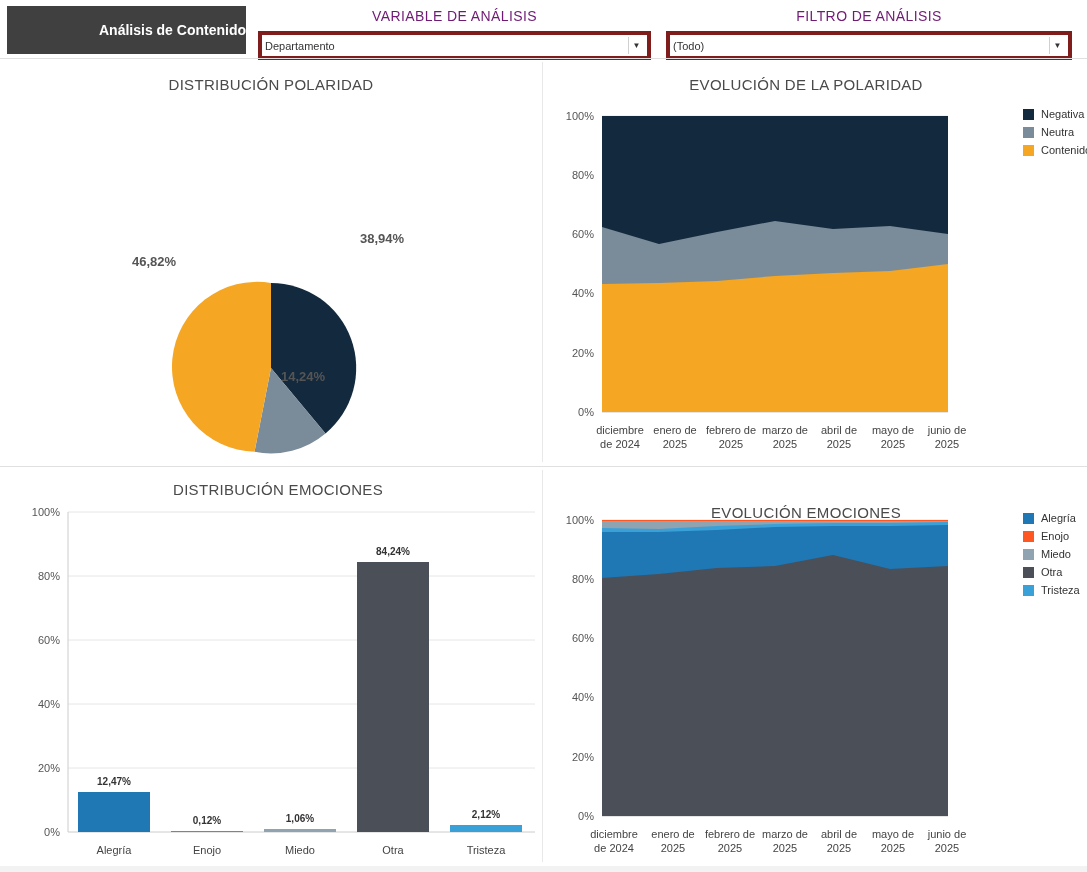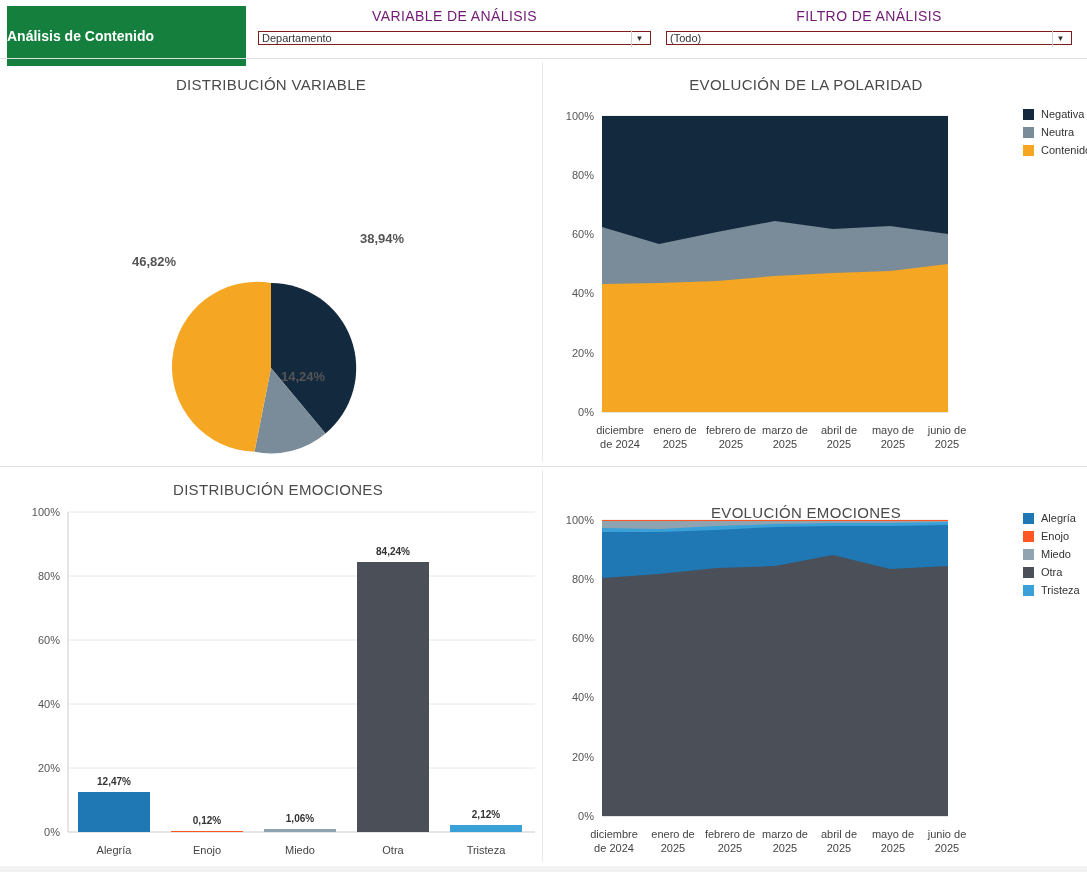--- a/index.html
+++ b/index.html
@@ -13,36 +13,36 @@
   #app {
     position: relative;
     width: 1087px; height: 872px;
     background: #ffffff;
   }
   .topbar {
     position: absolute; left: 0; top: 0; width: 1087px; height: 58px;
     background: #ffffff;
   }
   .title-tab {
-    position: absolute; left: 7px; top: 6px; width: 239px; height: 60px;
-    background: #15803d;
-    display: flex; align-items: center; justify-content: flex-start;
+    position: absolute; left: 7px; top: 6px; width: 239px; height: 48px;
+    background: #404040;
+    display: flex; align-items: center; justify-content: flex-end;
   }
   .title-tab span {
     color: #ffffff; font-size: 14px; font-weight: bold;
   }
   .ctrl-block { position: absolute; }
   .ctrl-label {
     font-size: 14px; color: #701a75; text-align: center;
     letter-spacing: .4px; width: 100%;
   }
   .dropdown {
     margin-top: 7px;
-    height: 14px;
-    border: 1px solid #7f1d1d;
+    height: 29px;
+    border: 4px solid #7f1d1d;
     background: #ffffff;
     display: flex; align-items: center;
     padding: 0 3px;
     font-size: 11px; color: #333;
     position: relative;
   }
   .dropdown .val { flex: 1; overflow: hidden; white-space: nowrap; }
   .dropdown .arrow {
     width: 16px; height: 17px;
     border-left: 1px solid #d0d0d0;
@@ -97,21 +97,21 @@
         <div class="arrow">▼</div>
       </div>
     </div>
   </div>
 
   <div class="divider" style="left:0; top:58px; width:1087px;"></div>
   <div class="divider" style="left:542px; top:62px; width:1px; height:400px; background:#e8e8e8;"></div>
   <div class="divider" style="left:0; top:466px; width:1087px;"></div>
   <div class="divider" style="left:542px; top:470px; width:1px; height:392px; background:#e8e8e8;"></div>
 
-  <div class="panel-title" style="left:0; top:76px; width:542px;">DISTRIBUCIÓN VARIABLE</div>
+  <div class="panel-title" style="left:0; top:76px; width:542px;">DISTRIBUCIÓN POLARIDAD</div>
 
   <svg width="542" height="370" style="position:absolute;left:0;top:96px;">
 
     <path d="M271 272 L271 187 A85 85 0 0 1 325.5 337.4 Z" fill="#13293d"></path>
 
     <path d="M271 272 L325.5 337.4 A85 85 0 0 1 254.5 355.8 Z" fill="#7a8b99"></path>
 
     <path d="M271 272 L254.5 355.8 A85 85 0 1 1 271 187 Z" fill="#f5a623"></path>
 
     <text class="pie-label" x="360" y="147">38,94%</text>

